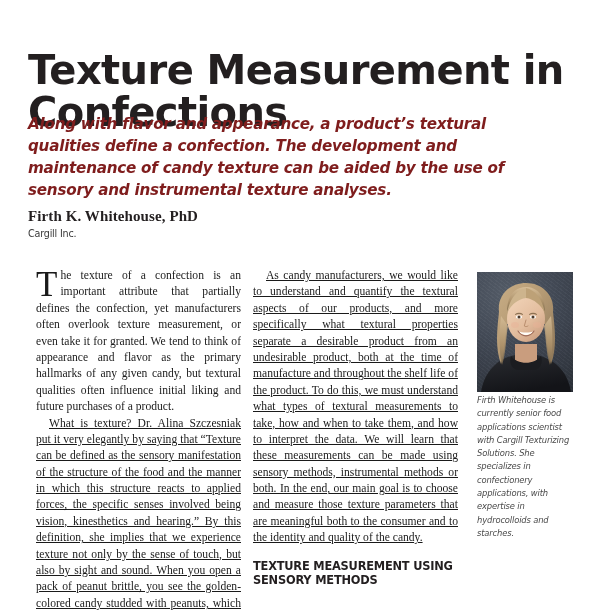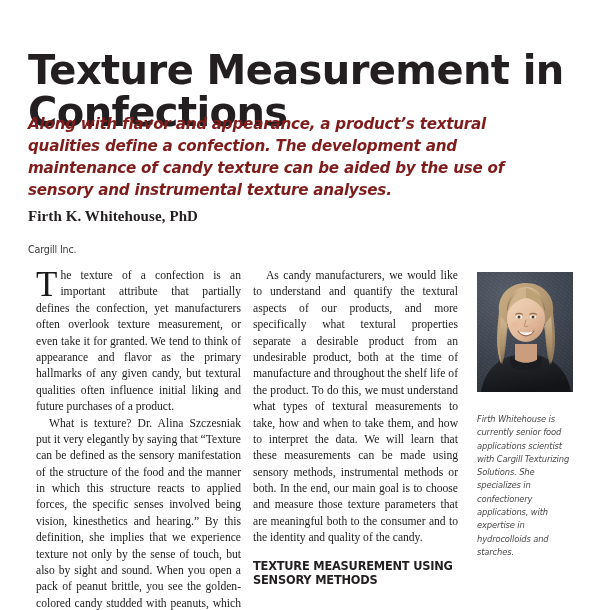--- a/index.html
+++ b/index.html
@@ -55,21 +55,21 @@
     font-family: "Liberation Serif", serif;
     font-weight: bold;
     font-size: 15px;
     color: #231f20;
     letter-spacing: 0.1px;
   }
   .byline-org {
     font-family: "DejaVu Sans", sans-serif;
     font-size: 9.6px;
     color: #3a3a3a;
-    margin-top: 19px;
+    margin-top: 3px;
     letter-spacing: -0.2px;
   }
 
   
   .col {
     position: absolute;
     top: 268px;
     width: 205px;
     font-family: "Liberation Serif", serif;
     font-size: 11.6px;
@@ -79,20 +79,21 @@
     overflow: hidden;
   }
   .col-1 { left: 36px; height: 342px; }
   .col-2 { left: 253px; height: 342px; }
 
   .col p {
     margin: 0;
   }
   .col p.indent {
     text-indent: 13px;
+    text-decoration: underline;
   }
 
   .dropcap-para::first-letter {
     float: left;
     font-family: "Liberation Serif", serif;
     font-size: 35px;
     line-height: 0.86;
     font-weight: normal;
     padding: 2px 3px 0 0;
     color: #1a1a1a;
@@ -134,21 +135,21 @@
     position: absolute;
     inset: 0;
     background:
       repeating-linear-gradient(38deg, rgba(255,255,255,0.035) 0 1px, rgba(0,0,0,0.03) 1px 3px);
     opacity: 0.8;
   }
   .photo svg { position: absolute; inset: 0; }
 
   .caption {
     width: 96px;
-    margin-top: 21px;
+    margin-top: 2px;
     font-family: "DejaVu Sans", sans-serif;
     font-style: italic;
     font-size: 8.4px;
     line-height: 1.58;
     color: #4a4a4a;
     letter-spacing: -0.15px;
   }
 </style>
 </head>
 <body>

